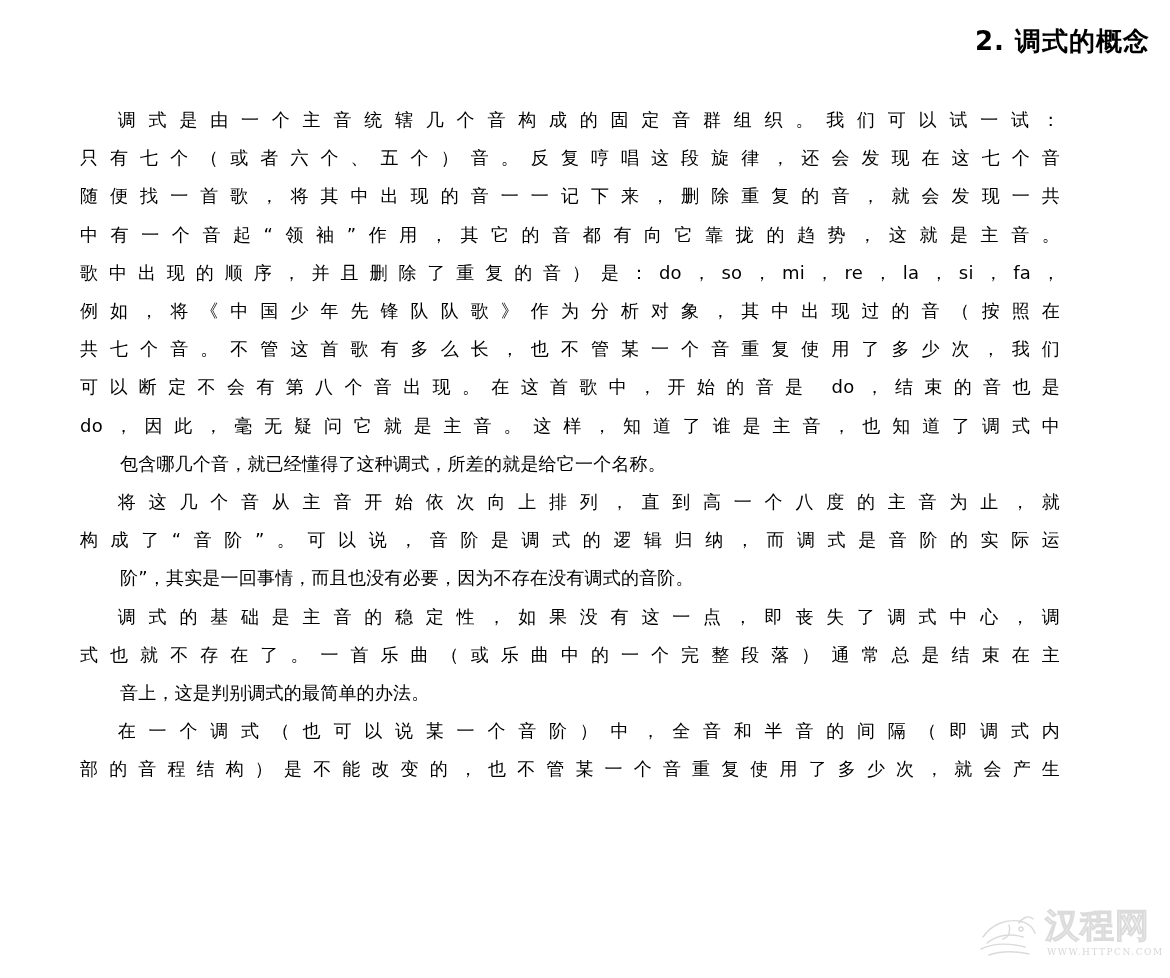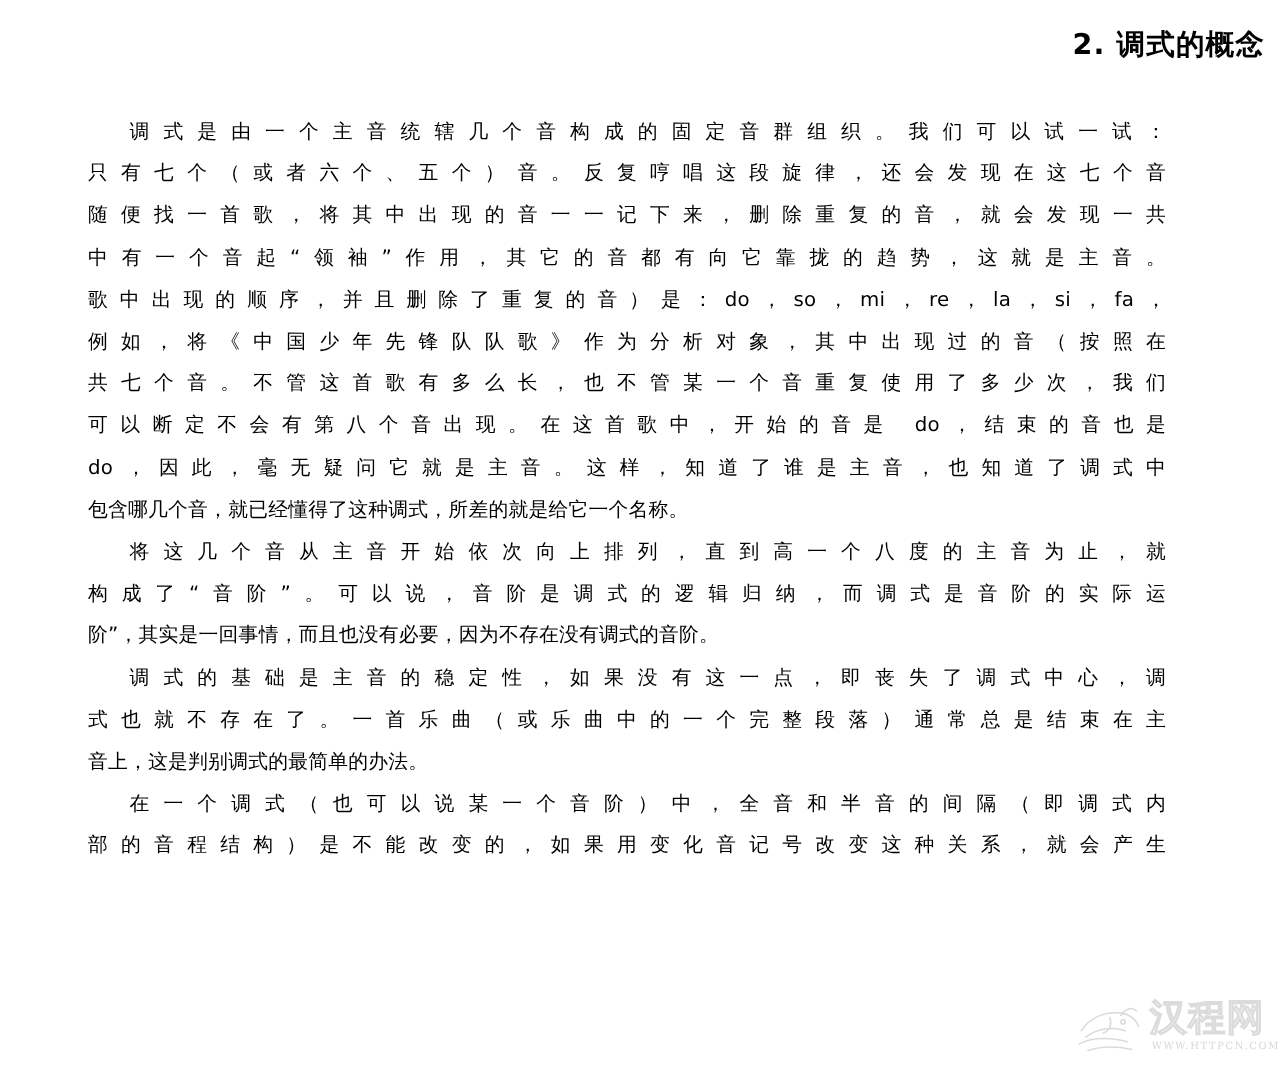--- a/index.html
+++ b/index.html
@@ -49,20 +49,21 @@
       word-break: break-all;
     }
     .line {
       display: block;
       white-space: nowrap;
       text-align-last: justify;
       text-align: justify;
     }
     .line.last {
       text-align-last: left;
+      margin-left: 40px;
     }
     .watermark {
       position: absolute;
       left: 975px;
       top: 905px;
       width: 195px;
       height: 65px;
       opacity: 0.55;
     }
     .watermark .wm-logo {
@@ -124,21 +125,21 @@
 
     <p class="para">
       <span class="line" style="text-indent:2.1em">调式的基础是主音的稳定性，如果没有这一点，即丧失了调式中心，调</span>
       <span class="line">式也就不存在了。一首乐曲（或乐曲中的一个完整段落）通常总是结束在主</span>
       <span class="line last">音上，这是判别调式的最简单的办法。</span>
     </p>
 
 
     <p class="para">
       <span class="line" style="text-indent:2.1em">在一个调式（也可以说某一个音阶）中，全音和半音的间隔（即调式内</span>
-      <span class="line">部的音程结构）是不能改变的，如果用变化音记号改变这种关系，就会产生</span>
+      <span class="line">部的音程结构）是不能改变的，也不管某一个音重复使用了多少次，就会产生</span>
     </p>
   </div>
 </div>
 
 <div class="watermark">
   <svg class="wm-logo" viewBox="0 0 65 52" xmlns="http://www.w3.org/2000/svg">
     <g fill="none" stroke="#bdbdbd" stroke-width="1.4" stroke-linecap="round">
       <path d="M8 30 C 16 18, 30 12, 44 14 C 52 15, 58 20, 60 26"></path>
       <path d="M12 36 C 22 28, 36 26, 48 30"></path>
       <path d="M6 42 C 18 36, 34 36, 50 40"></path>

